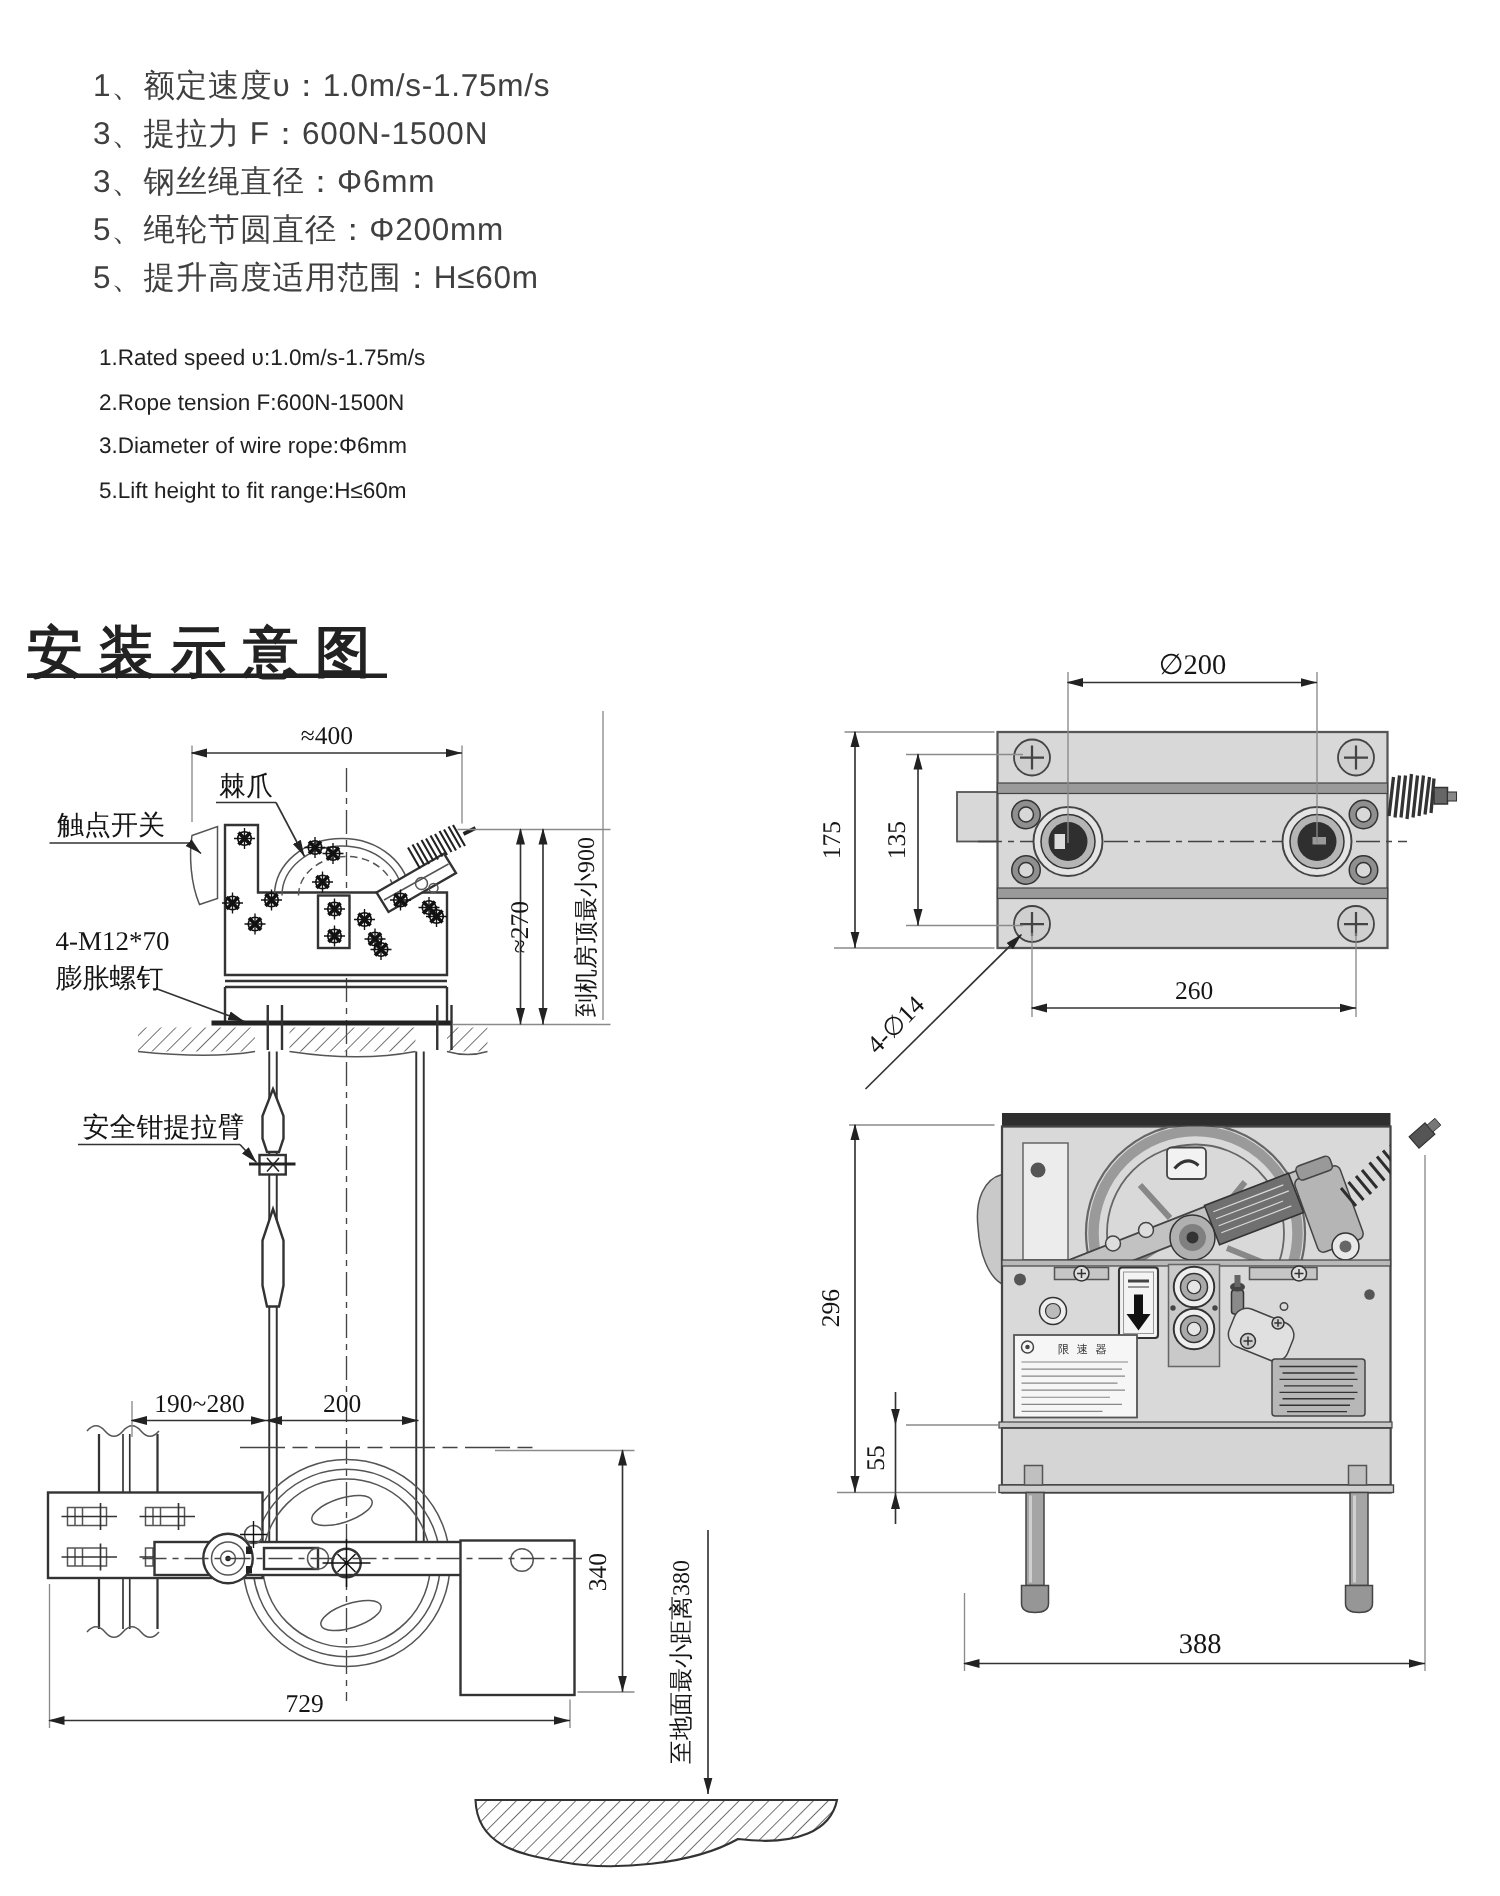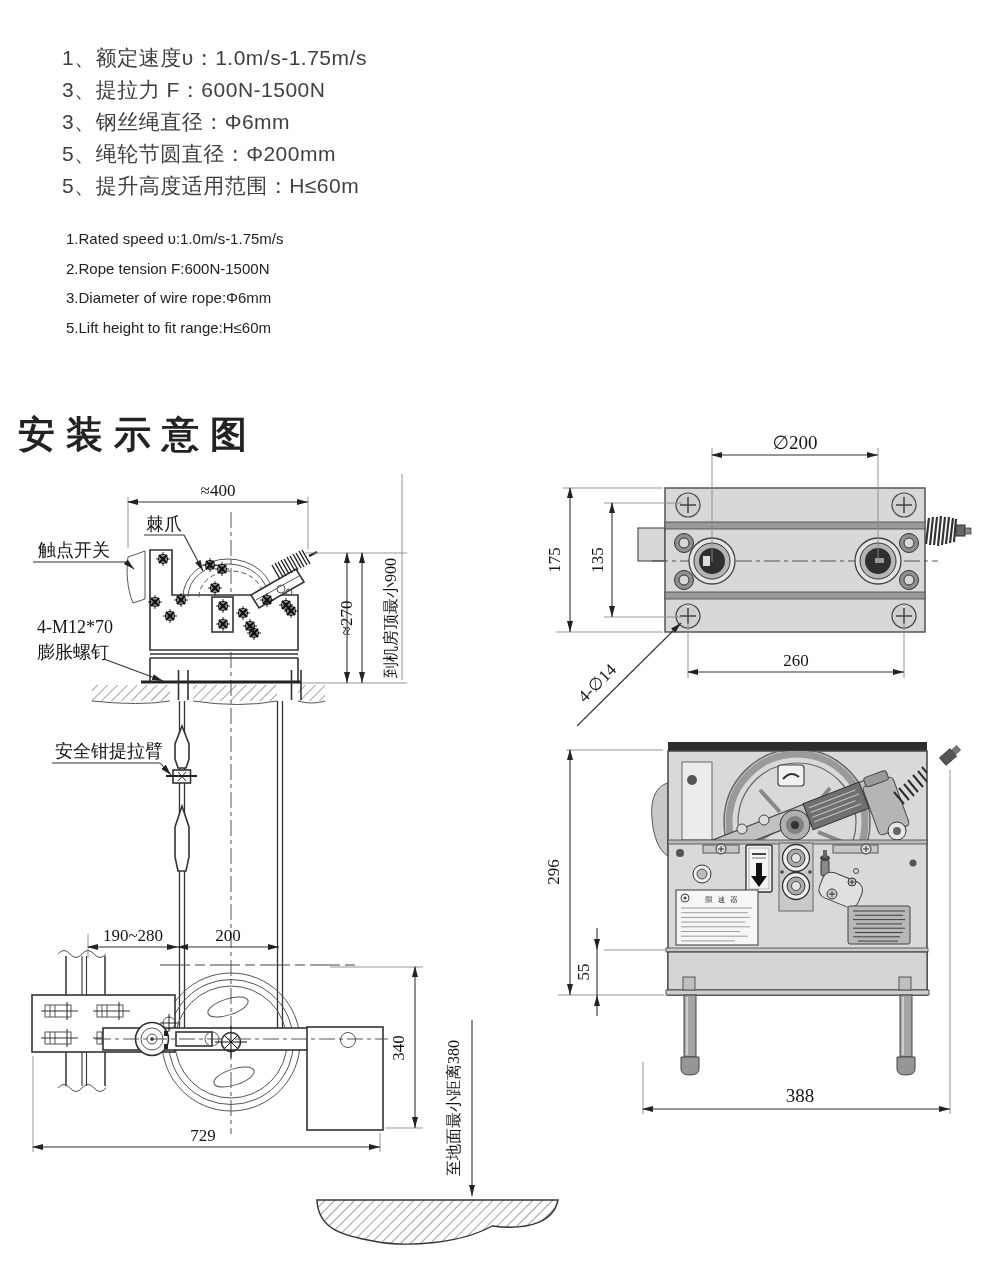--- a/index.html
+++ b/index.html
@@ -2,21 +2,21 @@
 <html><head>
 <meta charset="utf-8">
 <style>
   html,body{margin:0;padding:0;background:#fff;}
   #page{position:relative;width:1000px;height:1264px;background:#fff;overflow:hidden;
         font-family:"Liberation Sans","DejaVu Sans",sans-serif;color:#1c1c1c;}
   .spec-cn{position:absolute;left:62px;top:42px;font-size:21px;line-height:32px;letter-spacing:0.5px;color:#404040;}
   .spec-en{position:absolute;left:66px;top:208px;font-size:15px;line-height:29.5px;color:#222;margin-top:16px;}
   .spec-cn div,.spec-en div{white-space:pre;}
   .heading{position:absolute;left:18px;top:410px;font-family:"DejaVu Serif","Liberation Serif",serif;
-           font-weight:bold;font-size:37px;letter-spacing:11px;color:#222;z-index:2;}
+           font-weight:bold;font-size:37px;letter-spacing:11px;color:#222;z-index:2;text-decoration:underline;}
   svg{position:absolute;left:0;top:430px;}
   
   .ol{stroke:#333;stroke-width:1.6;fill:none;}          
   .olw{stroke:#333;stroke-width:1.6;fill:#fff;}
   .tl{stroke:#555;stroke-width:1;fill:none;}            
   .dim{stroke:#333;stroke-width:1.1;fill:none;}
   .ext{stroke:#8a8a8a;stroke-width:0.9;fill:none;}
   .cl{stroke:#444;stroke-width:0.9;fill:none;stroke-dasharray:16 4 4 4;}
   .dt{font:17px "Liberation Serif","DejaVu Serif",serif;fill:#151515;}
   .dtl{font:19px "Liberation Serif","DejaVu Serif",serif;fill:#151515;}

